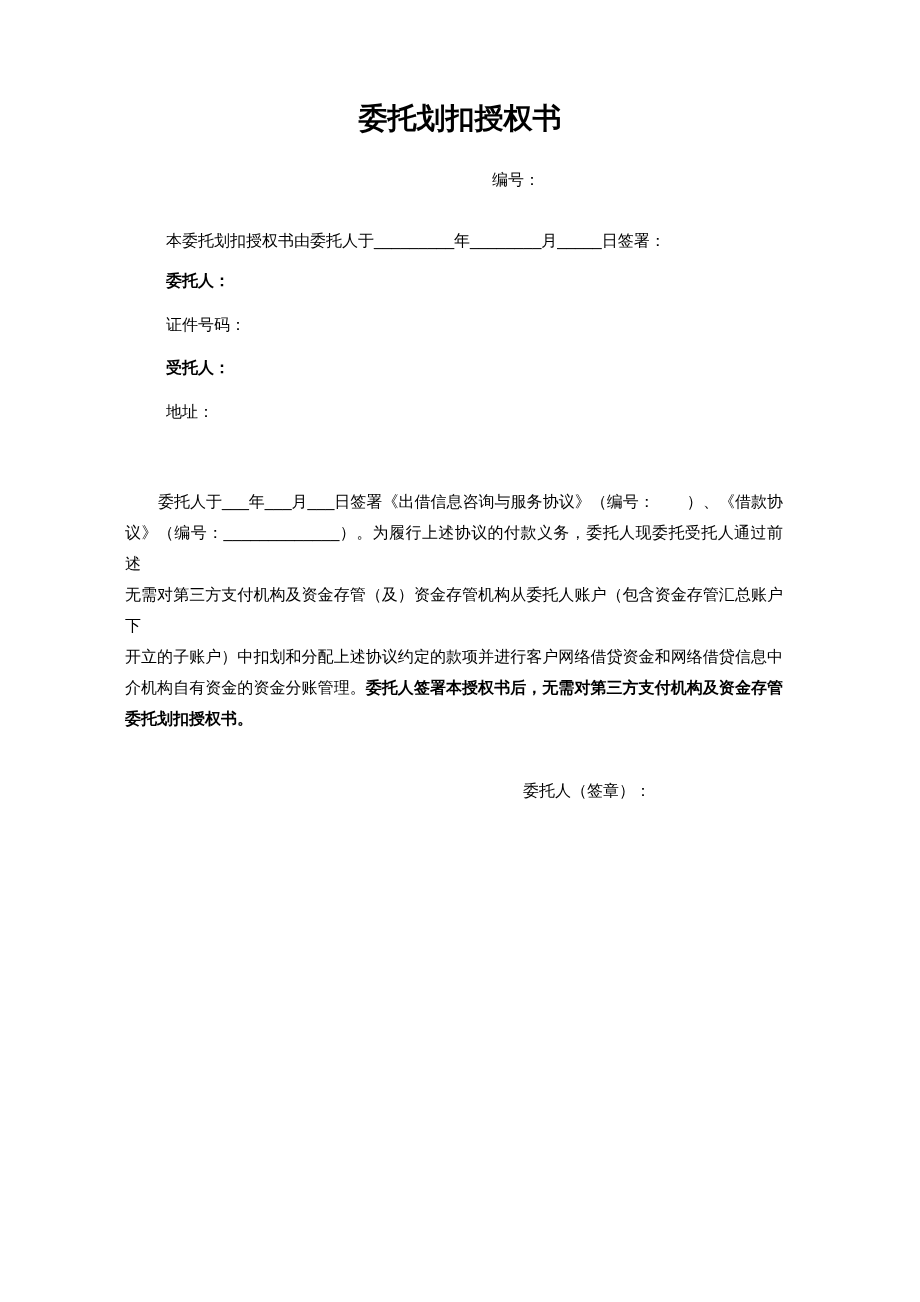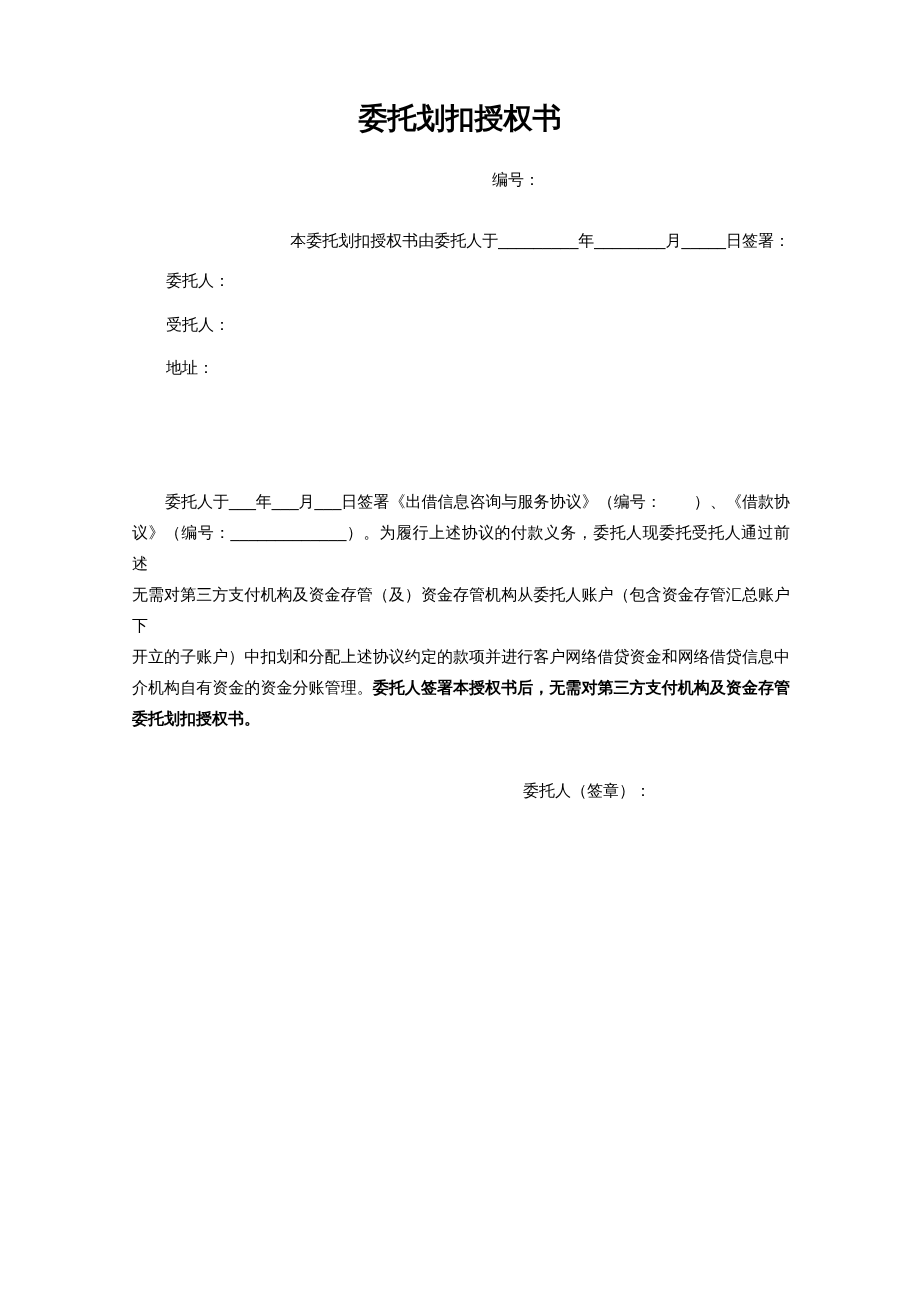--- a/index.html
+++ b/index.html
@@ -36,38 +36,37 @@
     margin-top: 20px;
   }
   .intro {
     position: absolute;
     top: 225px;
     left: 132px;
     width: 658px;
     font-size: 16px;
     line-height: 31px;
     text-indent: 34px;
-    text-align: right;
   }
   .fields {
     position: absolute;
     top: 271px;
     left: 166px;
     width: 600px;
   }
   .field-row {
     font-size: 16px;
     line-height: 20px;
     margin-bottom: 23.5px;
   }
-  .field-row.bold { font-weight: normal; }
+  .field-row.bold { font-weight: bold; }
   .body {
     position: absolute;
     top: 486px;
-    left: 132px;
+    left: 125px;
     width: 658px;
     font-size: 16px;
   }
   .body-line {
     line-height: 31px;
     text-align: justify;
     text-align-last: justify;
     text-justify: inter-ideograph;
   }
   .body-line.no-justify {
@@ -89,20 +88,21 @@
 
 <div class="page">
   <div class="title">委托划扣授权书</div>
 
   <div class="doc-number">编号：</div>
 
   <div class="intro">本委托划扣授权书由委托人于_________年________月_____日签署：</div>
 
   <div class="fields" id="fields">
       <div class="field-row bold">委托人：</div>
+      <div class="field-row">证件号码：</div>
       <div class="field-row bold">受托人：</div>
       <div class="field-row">地址：</div>
     </div>
 
   <div class="body" id="body-paragraph">
       <div class="body-line indent"><span>委托人于___年___月___日签署《出借信息咨询与服务协议》（编号：　　）、《借款协</span></div>
       <div class="body-line"><span>议》（编号：_____________）。为履行上述协议的付款义务，委托人现委托受托人通过前述</span></div>
       <div class="body-line"><span>无需对第三方支付机构及资金存管（及）资金存管机构从委托人账户（包含资金存管汇总账户下</span></div>
       <div class="body-line"><span>开立的子账户）中扣划和分配上述协议约定的款项并进行客户网络借贷资金和网络借贷信息中</span></div>
       <div class="body-line"><span>介机构自有资金的资金分账管理。</span><span class="bold">委托人签署本授权书后，无需对第三方支付机构及资金存管</span></div>

